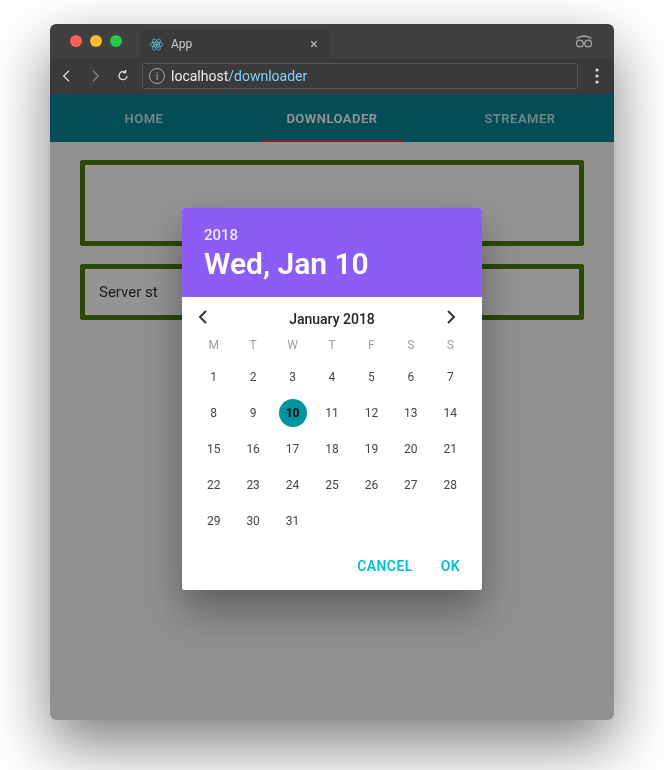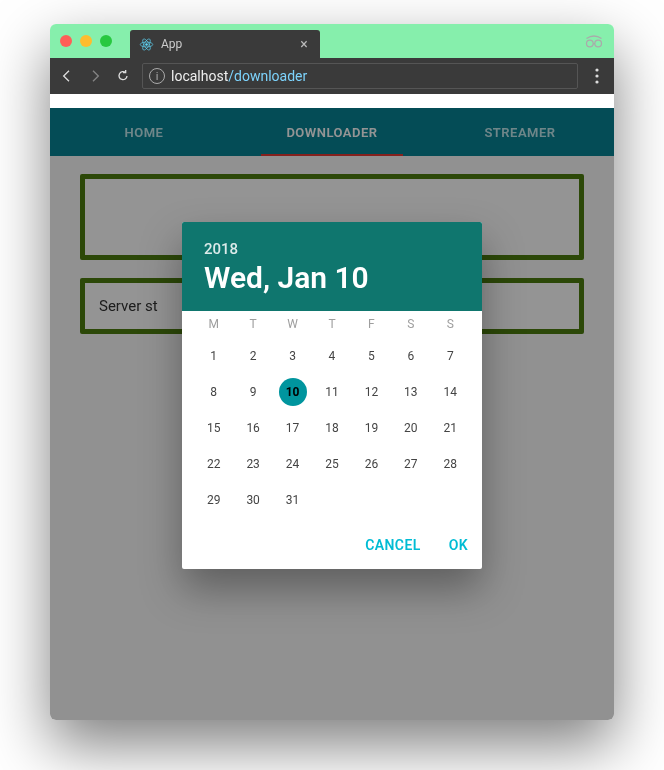--- a/index.html
+++ b/index.html
@@ -17,24 +17,24 @@
     top: 24px;
     width: 564px;
     height: 696px;
     border-radius: 6px;
     box-shadow: 0 25px 60px rgba(0,0,0,0.5);
     overflow: hidden;
     background: #fff;
   }
   .titlebar {
     height: 34px;
-    background: #86efac;
-    display: flex;
-    align-items: center;
-    padding: 0 10px;
+    background: #404040;
+    display: flex;
+    align-items: center;
+    padding: 0 20px;
     position: relative;
   }
   .traffic { display: flex; gap: 8px; }
   .tl { width: 12px; height: 12px; border-radius: 50%; }
   .tl.red { background: #ff5f57; }
   .tl.yellow { background: #febc2e; }
   .tl.green { background: #28c840; }
   .tab-strip {
     display: flex;
     align-items: flex-end;
@@ -92,21 +92,20 @@
   }
   .url-host { color: #eee; }
   .url-path { color: #7dd3fc; }
   .menu-dots { width: 18px; display: flex; justify-content: center; }
 
   
   .page {
     position: relative;
     height: calc(100% - 70px);
     background: #fafafa;
-    margin-top: 14px;
   }
   .nav-tabs {
     display: flex;
     background: #088395;
     height: 48px;
   }
   .nav-tab {
     flex: 1;
     display: flex;
     align-items: center;
@@ -148,21 +147,21 @@
     top: 114px;
     left: 50%;
     transform: translateX(-50%);
     width: 300px;
     background: #fff;
     border-radius: 2px;
     box-shadow: 0 20px 40px rgba(0,0,0,0.35);
     overflow: hidden;
   }
   .dp-header {
-    background: #0f766e;
+    background: #8b5cf6;
     color: #fff;
     padding: 18px 22px 16px;
   }
   .dp-year { font-size: 15px; opacity: 0.85; font-weight: 500; margin-bottom: 2px; }
   .dp-date { font-size: 30px; font-weight: 600; }
   .dp-nav {
     display: flex;
     align-items: center;
     justify-content: space-between;
     padding: 12px 16px 4px;
@@ -191,21 +190,21 @@
     color: #000000;
     width: 28px; height: 28px;
     border-radius: 50%;
     display: flex; align-items: center; justify-content: center;
     font-weight: 700;
   }
   .dp-actions {
     display: flex;
     justify-content: flex-end;
     gap: 28px;
-    padding: 14px 14px 16px;
+    padding: 14px 22px 16px;
   }
   .dp-btn {
     color: #00bcd4;
     font-weight: 600;
     font-size: 14px;
     letter-spacing: 0.4px;
     cursor: pointer;
   }
 </style>
 </head>
@@ -291,20 +290,33 @@
       <span>Server st</span>
     </div>
 
     <div class="scrim"></div>
 
     <div class="datepicker">
       <div class="dp-header">
         <div class="dp-year">2018</div>
         <div class="dp-date">Wed, Jan 10</div>
       </div>
+      <div class="dp-nav">
+        <span class="dp-chevron">
+          <svg width="10" height="14" viewBox="0 0 10 14">
+              <path d="M8 1 L2 7 L8 13" stroke="#333" stroke-width="2" fill="none"></path>
+            </svg>
+        </span>
+        <span class="dp-month">January 2018</span>
+        <span class="dp-chevron">
+          <svg width="10" height="14" viewBox="0 0 10 14">
+              <path d="M2 1 L8 7 L2 13" stroke="#333" stroke-width="2" fill="none"></path>
+            </svg>
+        </span>
+      </div>
       <div class="dp-grid" id="dp-grid">
           <div class="dp-head">M</div>
           <div class="dp-head">T</div>
           <div class="dp-head">W</div>
           <div class="dp-head">T</div>
           <div class="dp-head">F</div>
           <div class="dp-head">S</div>
           <div class="dp-head">S</div>
           <div class="dp-cell">
             <span>1</span>

